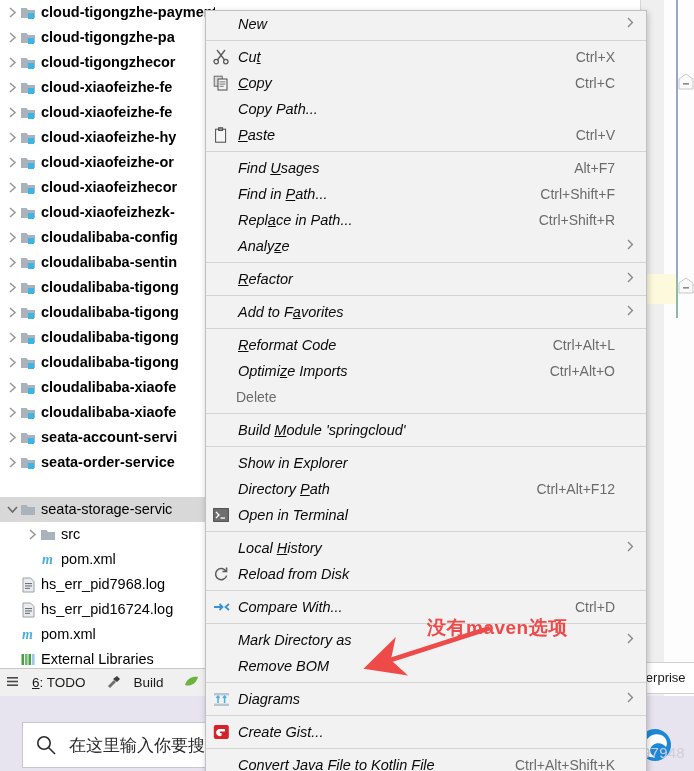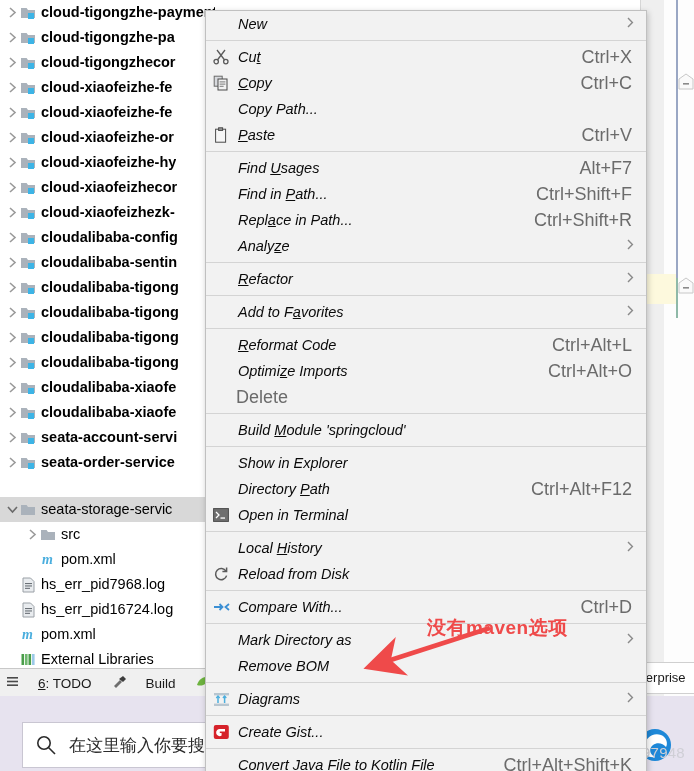--- a/index.html
+++ b/index.html
@@ -57,21 +57,21 @@
   .ticon { width:20px; min-width:20px; height:25px; display:flex; align-items:center; justify-content:center; }
   .tlabel { padding-left:3px; overflow:hidden; }
   .tlabel.bold { font-weight:bold; }
 
   
   .statusbar {
     position:absolute; left:0; top:668px; width:640px; height:28px;
     background:#f0f0f0; border-top:1px solid #c8c8c8;
     display:flex; align-items:center; font-size:13.5px; color:#1a1a1a;
   }
-  .sb-item { display:flex; align-items:center; gap:19px; padding:0 14px 0 6px; }
+  .sb-item { display:flex; gap:13px; padding:0 14px 0 6px; }
   .sb-item u { text-decoration:underline; }
 
   
   .taskbar {
     position:absolute; left:0; top:696px; width:694px; height:75px;
     background:#e7e3ef;
   }
   .searchbox {
     position:absolute; left:22px; top:722px; width:590px; height:44px;
     background:#ffffff; border:1px solid #c9c6d2;
@@ -102,21 +102,21 @@
     box-shadow:1px 2px 6px rgba(0,0,0,0.22);
     font-size:14.5px; color:#0a0a0a;
   }
   .mi {
     position:relative; height:26px; line-height:26px;
     display:flex; align-items:center; white-space:nowrap;
   }
   .mi-icon { width:30px; min-width:30px; height:26px; display:flex; align-items:center; justify-content:center; }
   .mi-label { flex:1; padding-left:2px;font-style:italic; }
   .mi-label u { text-decoration:underline; }
-  .mi-accel { color:#6b6b6b; padding-right:14px; font-size:18px; }
+  .mi-accel { color:#6b6b6b; padding-right:31px; font-size:14px; }
   .mi-arrow { padding-right:12px; color:#7a7a7a; font-size:13px; }
   .msep { height:1px; background:#d4d4d4; margin:3px 0; }
 
   
   .annot-text {
     position:absolute; left:427px; top:615px;
     font-size:19px; color:#ef4a4a; font-weight:bold;
     white-space:nowrap; letter-spacing:0.5px;
   }
   .annot-arrow { position:absolute; left:340px; top:620px; width:180px; height:60px; }
@@ -227,36 +227,36 @@
           <svg width="9" height="11" viewBox="0 0 9 11">
             <path d="M2 1 L7 5.5 L2 10" fill="none" stroke="#9a9a9a" stroke-width="1.6"></path>
           </svg>
         </span>
         <span class="ticon">
           <svg width="17" height="15" viewBox="0 0 17 15">
             <path d="M1 3 L1 13 L15 13 L15 5 L8 5 L6.6 3 Z" fill="#aab2bb"></path>
             <rect x="8" y="8" width="6" height="6" fill="#3cb4e6"></rect>
           </svg>
         </span>
+        <span class="tlabel bold">cloud-xiaofeizhe-hy</span>
+      </div>
+      <div class="trow">
+        <span style="width: 6px; min-width: 6px; height: 25px;"></span>
+        <span class="tw">
+          <svg width="9" height="11" viewBox="0 0 9 11">
+            <path d="M2 1 L7 5.5 L2 10" fill="none" stroke="#9a9a9a" stroke-width="1.6"></path>
+          </svg>
+        </span>
+        <span class="ticon">
+          <svg width="17" height="15" viewBox="0 0 17 15">
+            <path d="M1 3 L1 13 L15 13 L15 5 L8 5 L6.6 3 Z" fill="#aab2bb"></path>
+            <rect x="8" y="8" width="6" height="6" fill="#3cb4e6"></rect>
+          </svg>
+        </span>
         <span class="tlabel bold">cloud-xiaofeizhe-or</span>
-      </div>
-      <div class="trow">
-        <span style="width: 6px; min-width: 6px; height: 25px;"></span>
-        <span class="tw">
-          <svg width="9" height="11" viewBox="0 0 9 11">
-            <path d="M2 1 L7 5.5 L2 10" fill="none" stroke="#9a9a9a" stroke-width="1.6"></path>
-          </svg>
-        </span>
-        <span class="ticon">
-          <svg width="17" height="15" viewBox="0 0 17 15">
-            <path d="M1 3 L1 13 L15 13 L15 5 L8 5 L6.6 3 Z" fill="#aab2bb"></path>
-            <rect x="8" y="8" width="6" height="6" fill="#3cb4e6"></rect>
-          </svg>
-        </span>
-        <span class="tlabel bold">cloud-xiaofeizhe-hy</span>
       </div>
       <div class="trow">
         <span style="width: 6px; min-width: 6px; height: 25px;"></span>
         <span class="tw">
           <svg width="9" height="11" viewBox="0 0 9 11">
             <path d="M2 1 L7 5.5 L2 10" fill="none" stroke="#9a9a9a" stroke-width="1.6"></path>
           </svg>
         </span>
         <span class="ticon">
           <svg width="17" height="15" viewBox="0 0 17 15">

